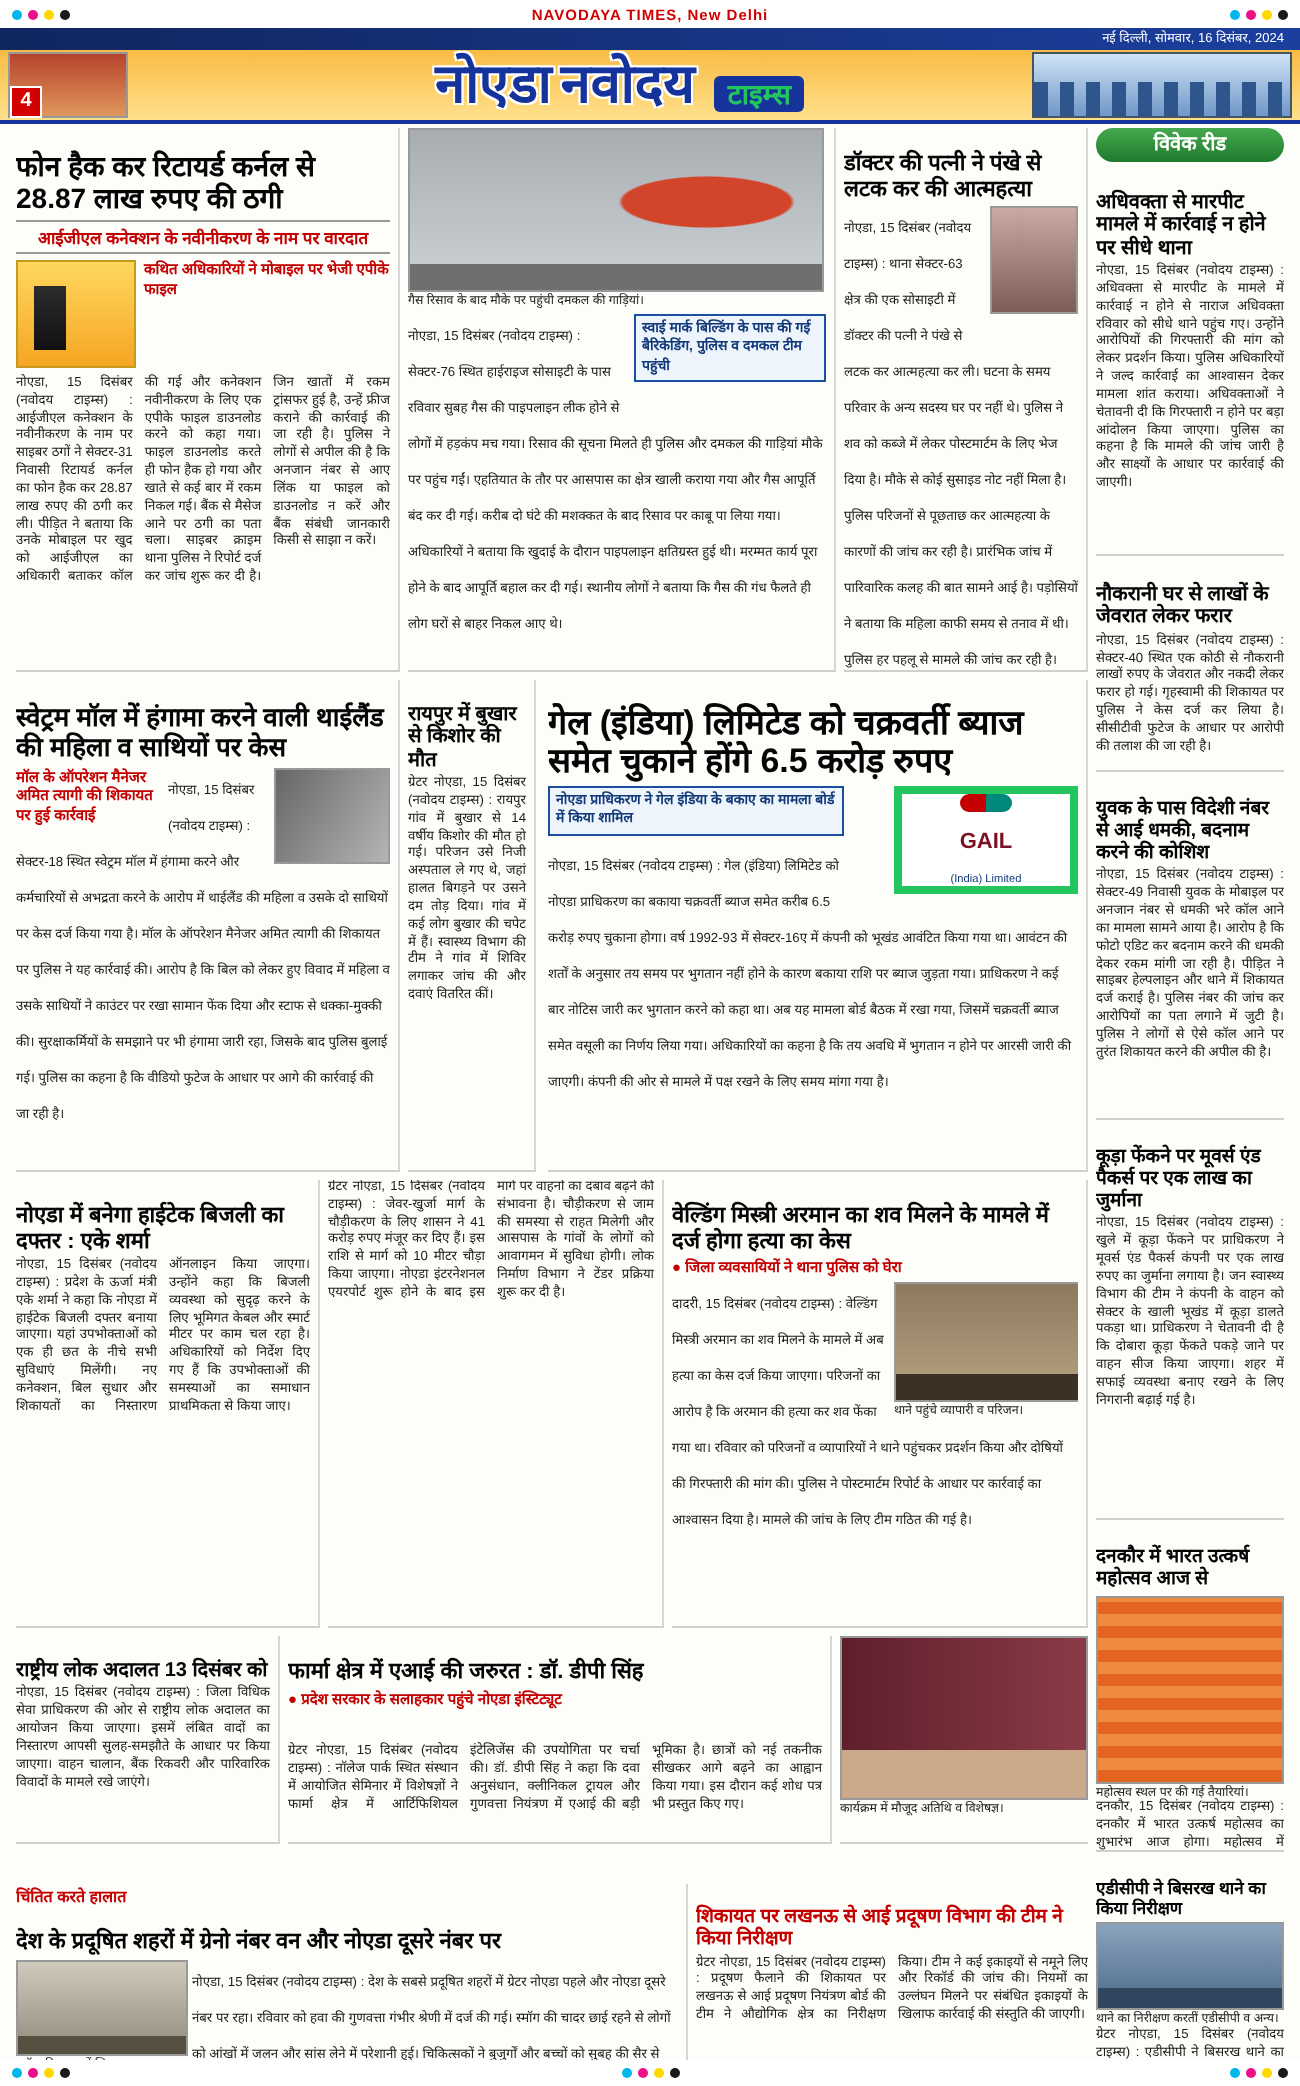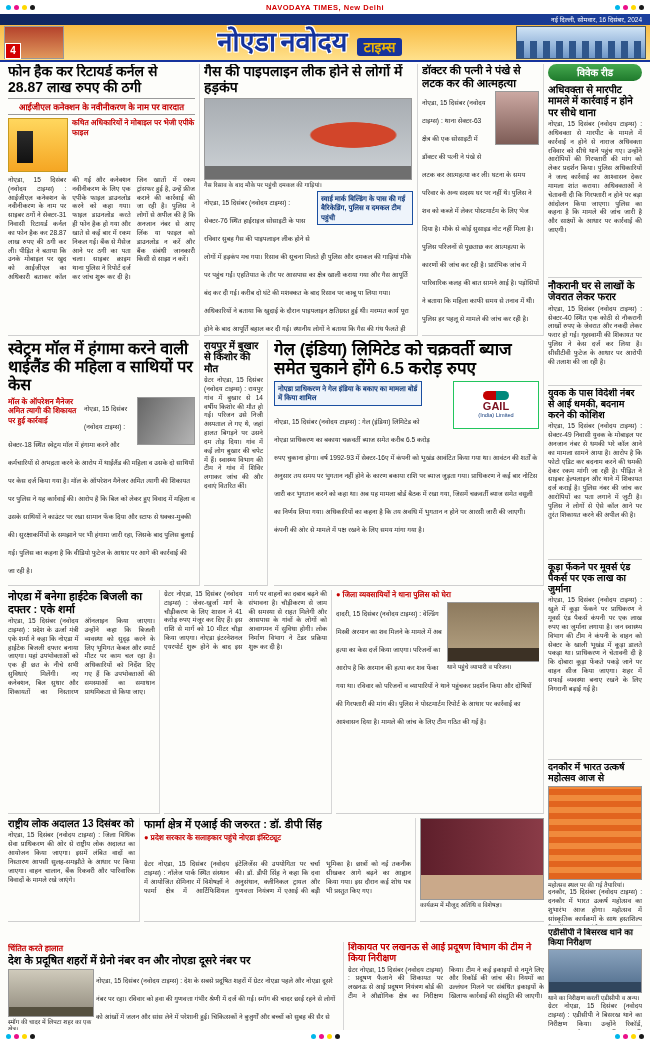--- a/index.html
+++ b/index.html
@@ -14,29 +14,29 @@
   .dc{background:#00b7eb}.dm{background:#ec0f8a}.dy{background:#ffd800}.dk{background:#1a1a1a}
   .edition{color:#d10000;font-weight:bold;font-size:7.5px;letter-spacing:.5px;}
   
   #masthead{position:absolute;left:0;top:14px;width:650px;height:46px;background:linear-gradient(#f6b02e,#ffe18c);border-bottom:2px solid #16339c;}
   .mh-band{position:absolute;left:0;top:0;width:650px;height:11px;background:linear-gradient(90deg,#10265f,#1b3f9e);color:#fff;font-size:6.5px;line-height:11px;text-align:right;padding-right:8px;box-sizing:border-box;}
   .mh-photo-left{position:absolute;left:4px;top:12px;width:58px;height:31px;background:linear-gradient(#b5432c,#e0975c);border:1px solid #8a3220;}
   .mh-badge{position:absolute;left:5px;top:29px;width:14px;height:14px;background:#d40000;border:1px solid #fff;color:#fff;font-size:10px;font-weight:bold;text-align:center;line-height:14px;}
   .mh-title{position:absolute;left:120px;right:150px;top:11px;height:35px;text-align:center;line-height:34px;white-space:nowrap;}
   .mh-title .t1{font-size:27px;font-weight:bold;color:#16339c;
      text-shadow:-1px -1px 0 #fff,1px -1px 0 #fff,-1px 1px 0 #fff,1px 1px 0 #fff;}
-  .mh-title .t2{display:inline-block;background:#16339c;color:#eab308;font-size:14px;font-weight:bold;line-height:18px;padding:0 7px;border-radius:3px;vertical-align:middle;margin-left:5px;text-align:right;}
+  .mh-title .t2{display:inline-block;background:#16339c;color:#22c55e;font-size:14px;font-weight:bold;line-height:18px;padding:0 7px;border-radius:3px;vertical-align:middle;margin-left:5px;text-align:right;}
   .mh-photo-right{position:absolute;right:4px;top:12px;width:128px;height:31px;border:1px solid #456;
      background-image:repeating-linear-gradient(90deg,#2f568c 0 7px,rgba(0,0,0,0) 7px 13px),linear-gradient(#cfe3f5,#6f97c8);
      background-size:100% 55%,100% 100%;background-position:bottom,top;background-repeat:no-repeat;}
   
   .art{position:absolute;overflow:hidden;box-sizing:border-box;}
   .bb{border-bottom:1px solid #cfcfcf;}
   .br{border-right:1px solid #d6d6d6;padding-right:4px;}
-  .hl{font-weight:bold;color:#050505;line-height:1.14;margin:0 0 2px;}.h14{font-size:14px}.h13{font-size:17px}.h12{font-size:16px}
+  .hl{font-weight:bold;color:#050505;line-height:1.14;margin:12px 0 2px;}.h14{font-size:14px}.h13{font-size:17px}.h12{font-size:13px}
   .h11{font-size:11px}.h10{font-size:10px}.h9{font-size:9.5px}.h8{font-size:8.5px}
   .sub{color:#c40000;font-weight:bold;font-size:8.5px;text-align:center;border-top:1px solid #9a9a9a;border-bottom:1px solid #9a9a9a;padding:2px 0;margin:2px 0 3px;}
   .body{font-size:6.6px;line-height:1.34;text-align:justify;color:#1b1b1b;}
   .c2{column-count:2;column-gap:6px;}
   .c3{column-count:3;column-gap:6px;}
   .caption{font-size:6.2px;color:#222;line-height:1.25;margin-top:1px;}
   .inset-red{color:#c40000;font-weight:bold;font-size:7.5px;line-height:1.3;}
   .inset-blue{border:1px solid #1b4fa0;background:#eef4fb;color:#123a7a;font-weight:bold;font-size:7px;line-height:1.35;padding:2px 3px;}
   .photo{border:1px solid #999;}
   .fig{margin:0 0 2px 4px;}
@@ -50,22 +50,22 @@
   .ph-doctor{background:linear-gradient(#cba8a2,#7d5c56);}
   .ph-mall{background:linear-gradient(120deg,#666,#b5b5b5);}
   .ph-weld{background-image:linear-gradient(0deg,#3c3125 0 22%,rgba(0,0,0,0) 22%),linear-gradient(#8d7a5e,#b7a484);}
   .ph-pharma{background-image:linear-gradient(0deg,#caa98a 0 30%,rgba(0,0,0,0) 30%),linear-gradient(90deg,#5e1f2b,#8a3b47);}
   .ph-stadium{background:repeating-linear-gradient(0deg,#e2641e 0 6px,#f08a3c 6px 12px);}
   .ph-smog{background-image:linear-gradient(0deg,#55503f 0 20%,rgba(0,0,0,0) 20%),linear-gradient(#cfcabb,#8f897b);}
   .ph-adcp{background-image:linear-gradient(0deg,#31465e 0 24%,rgba(0,0,0,0) 24%),linear-gradient(#8aa3bd,#4d6a8a);}
   .illus{width:58px;height:52px;border:1px solid #c79a20;float:left;margin:0 4px 2px 0;
      background-image:linear-gradient(#2c2c2c,#111),linear-gradient(#ffd75e,#f5a623);
      background-size:28% 62%,100% 100%;background-position:18% 60%,0 0;background-repeat:no-repeat;}
-  .gail-logo{float:right;width:84px;height:46px;border:1px solid #22c55e;background:#fff;margin:0 0 2px 21px;
-     display:flex;flex-direction:column;align-items:center;justify-content:center;}
+  .gail-logo{float:right;width:84px;height:46px;border:4px solid #22c55e;background:#fff;margin:0 0 2px 21px;
+     display:flex;flex-direction:column;align-items:center;justify-content:space-between;}
   .gail-mark{width:26px;height:9px;border-radius:5px;background:linear-gradient(90deg,#c40000 50%,#00897b 50%);margin-bottom:1px;}
   .gail-name{font-weight:bold;color:#7a1020;font-size:11px;line-height:1;}
   .gail-sub{color:#123a7a;font-size:5.6px;}
   .bodywrap{overflow:hidden;}
 </style>
 </head>
 <body>
 
 <div id="paper">
 
@@ -103,21 +103,20 @@
     <h2 class="hl h14">फोन हैक कर रिटायर्ड कर्नल से 28.87 लाख रुपए की ठगी</h2>
     <div class="sub">आईजीएल कनेक्शन के नवीनीकरण के नाम पर वारदात</div>
     <div class="bodywrap">
       <div class="illus"></div>
       <div class="inset-red">कथित अधिकारियों ने मोबाइल पर भेजी एपीके फाइल</div>
     </div>
     <div class="body c3" style="margin-top:2px">नोएडा, 15 दिसंबर (नवोदय टाइम्स) : आईजीएल कनेक्शन के नवीनीकरण के नाम पर साइबर ठगों ने सेक्टर-31 निवासी रिटायर्ड कर्नल का फोन हैक कर 28.87 लाख रुपए की ठगी कर ली। पीड़ित ने बताया कि उनके मोबाइल पर खुद को आईजीएल का अधिकारी बताकर कॉल की गई और कनेक्शन नवीनीकरण के लिए एक एपीके फाइल डाउनलोड करने को कहा गया। फाइल डाउनलोड करते ही फोन हैक हो गया और खाते से कई बार में रकम निकल गई। बैंक से मैसेज आने पर ठगी का पता चला। साइबर क्राइम थाना पुलिस ने रिपोर्ट दर्ज कर जांच शुरू कर दी है। जिन खातों में रकम ट्रांसफर हुई है, उन्हें फ्रीज कराने की कार्रवाई की जा रही है। पुलिस ने लोगों से अपील की है कि अनजान नंबर से आए लिंक या फाइल को डाउनलोड न करें और बैंक संबंधी जानकारी किसी से साझा न करें।</div>
   </section>
 
   <section class="art bb br" style="left:204px;top:64px;width:214px;height:272px">
-    <h2 class="hl h14">गैस की पाइपलाइन लीक होने से लोगों में हड़कंप</h2>
     <div class="photo ph-gas" style="width:206px;height:80px"></div>
     <div class="caption">गैस रिसाव के बाद मौके पर पहुंची दमकल की गाड़ियां।</div>
     <div class="bodywrap" style="margin-top:2px">
       <div class="inset-blue" style="float:right;width:88px;margin:0 0 2px 4px">स्वाई मार्क बिल्डिंग के पास की गई बैरिकेडिंग, पुलिस व दमकल टीम पहुंची</div>
       <span class="body">नोएडा, 15 दिसंबर (नवोदय टाइम्स) : सेक्टर-76 स्थित हाईराइज सोसाइटी के पास रविवार सुबह गैस की पाइपलाइन लीक होने से लोगों में हड़कंप मच गया। रिसाव की सूचना मिलते ही पुलिस और दमकल की गाड़ियां मौके पर पहुंच गईं। एहतियात के तौर पर आसपास का क्षेत्र खाली कराया गया और गैस आपूर्ति बंद कर दी गई। करीब दो घंटे की मशक्कत के बाद रिसाव पर काबू पा लिया गया। अधिकारियों ने बताया कि खुदाई के दौरान पाइपलाइन क्षतिग्रस्त हुई थी। मरम्मत कार्य पूरा होने के बाद आपूर्ति बहाल कर दी गई। स्थानीय लोगों ने बताया कि गैस की गंध फैलते ही लोग घरों से बाहर निकल आए थे।</span>
     </div>
   </section>
 
   <section class="art bb br" style="left:422px;top:64px;width:122px;height:272px">
     <h2 class="hl h11">डॉक्टर की पत्नी ने पंखे से लटक कर की आत्महत्या</h2>
@@ -195,20 +194,21 @@
   <section class="art bb br" style="left:8px;top:590px;width:152px;height:224px">
     <h2 class="hl h11">नोएडा में बनेगा हाईटेक बिजली का दफ्तर : एके शर्मा</h2>
     <div class="body c2">नोएडा, 15 दिसंबर (नवोदय टाइम्स) : प्रदेश के ऊर्जा मंत्री एके शर्मा ने कहा कि नोएडा में हाईटेक बिजली दफ्तर बनाया जाएगा। यहां उपभोक्ताओं को एक ही छत के नीचे सभी सुविधाएं मिलेंगी। नए कनेक्शन, बिल सुधार और शिकायतों का निस्तारण ऑनलाइन किया जाएगा। उन्होंने कहा कि बिजली व्यवस्था को सुदृढ़ करने के लिए भूमिगत केबल और स्मार्ट मीटर पर काम चल रहा है। अधिकारियों को निर्देश दिए गए हैं कि उपभोक्ताओं की समस्याओं का समाधान प्राथमिकता से किया जाए।</div>
   </section>
 
   <section class="art bb br" style="left:164px;top:590px;width:168px;height:224px">
     <div class="body c2">ग्रेटर नोएडा, 15 दिसंबर (नवोदय टाइम्स) : जेवर-खुर्जा मार्ग के चौड़ीकरण के लिए शासन ने 41 करोड़ रुपए मंजूर कर दिए हैं। इस राशि से मार्ग को 10 मीटर चौड़ा किया जाएगा। नोएडा इंटरनेशनल एयरपोर्ट शुरू होने के बाद इस मार्ग पर वाहनों का दबाव बढ़ने की संभावना है। चौड़ीकरण से जाम की समस्या से राहत मिलेगी और आसपास के गांवों के लोगों को आवागमन में सुविधा होगी। लोक निर्माण विभाग ने टेंडर प्रक्रिया शुरू कर दी है।</div>
   </section>
 
   <section class="art bb br" style="left:336px;top:590px;width:208px;height:224px">
+    <h2 class="hl h11">वेल्डिंग मिस्त्री अरमान का शव मिलने के मामले में दर्ज होगा हत्या का केस</h2>
     <div class="inset-red" style="margin-bottom:2px">● जिला व्यवसायियों ने थाना पुलिस को घेरा</div>
     <div class="bodywrap">
       <figure class="fig" style="float:right;width:92px;margin:0 0 2px 4px">
         <div class="photo ph-weld" style="width:92px;height:58px"></div>
         <figcaption class="caption">थाने पहुंचे व्यापारी व परिजन।</figcaption>
       </figure>
       <span class="body">दादरी, 15 दिसंबर (नवोदय टाइम्स) : वेल्डिंग मिस्त्री अरमान का शव मिलने के मामले में अब हत्या का केस दर्ज किया जाएगा। परिजनों का आरोप है कि अरमान की हत्या कर शव फेंका गया था। रविवार को परिजनों व व्यापारियों ने थाने पहुंचकर प्रदर्शन किया और दोषियों की गिरफ्तारी की मांग की। पुलिस ने पोस्टमार्टम रिपोर्ट के आधार पर कार्रवाई का आश्वासन दिया है। मामले की जांच के लिए टीम गठित की गई है।</span>
     </div>
   </section>
 

